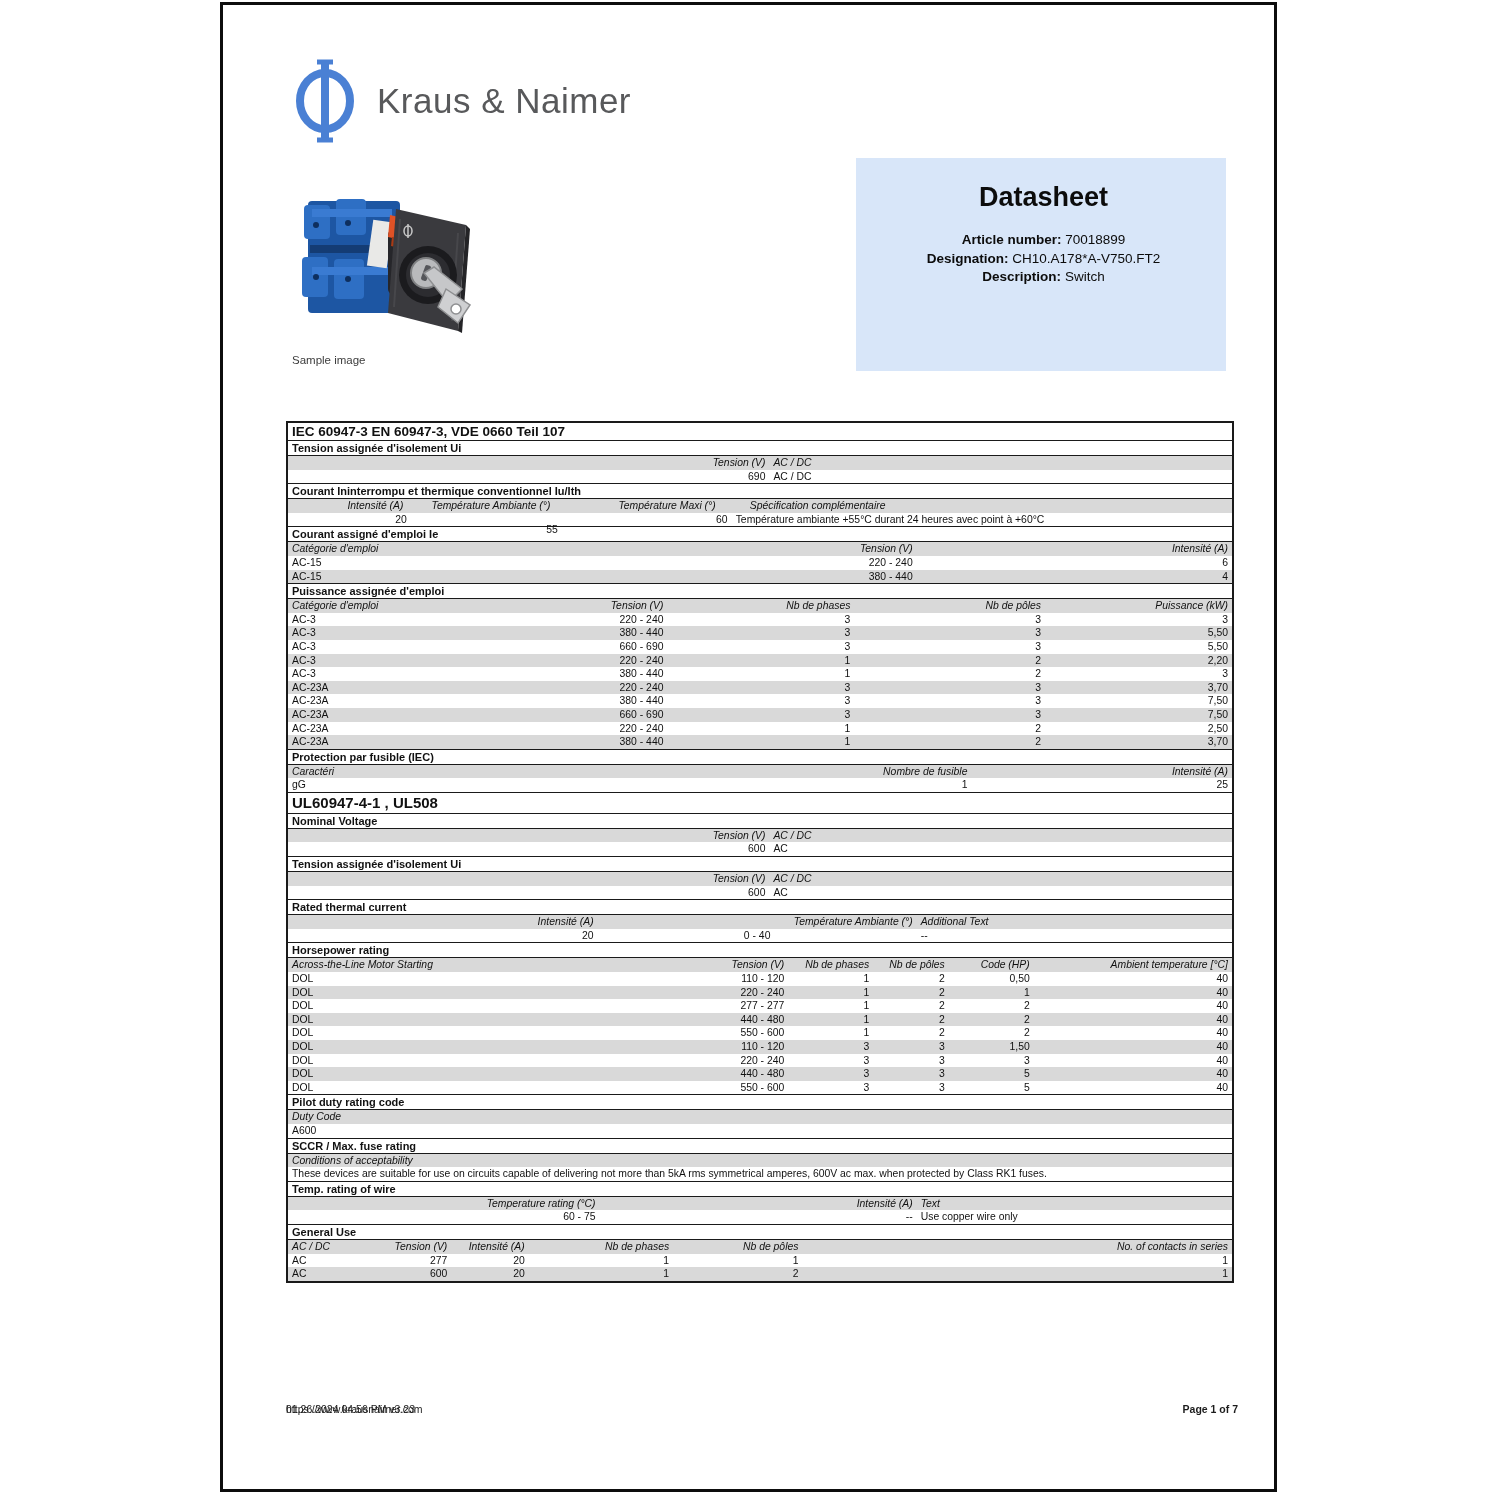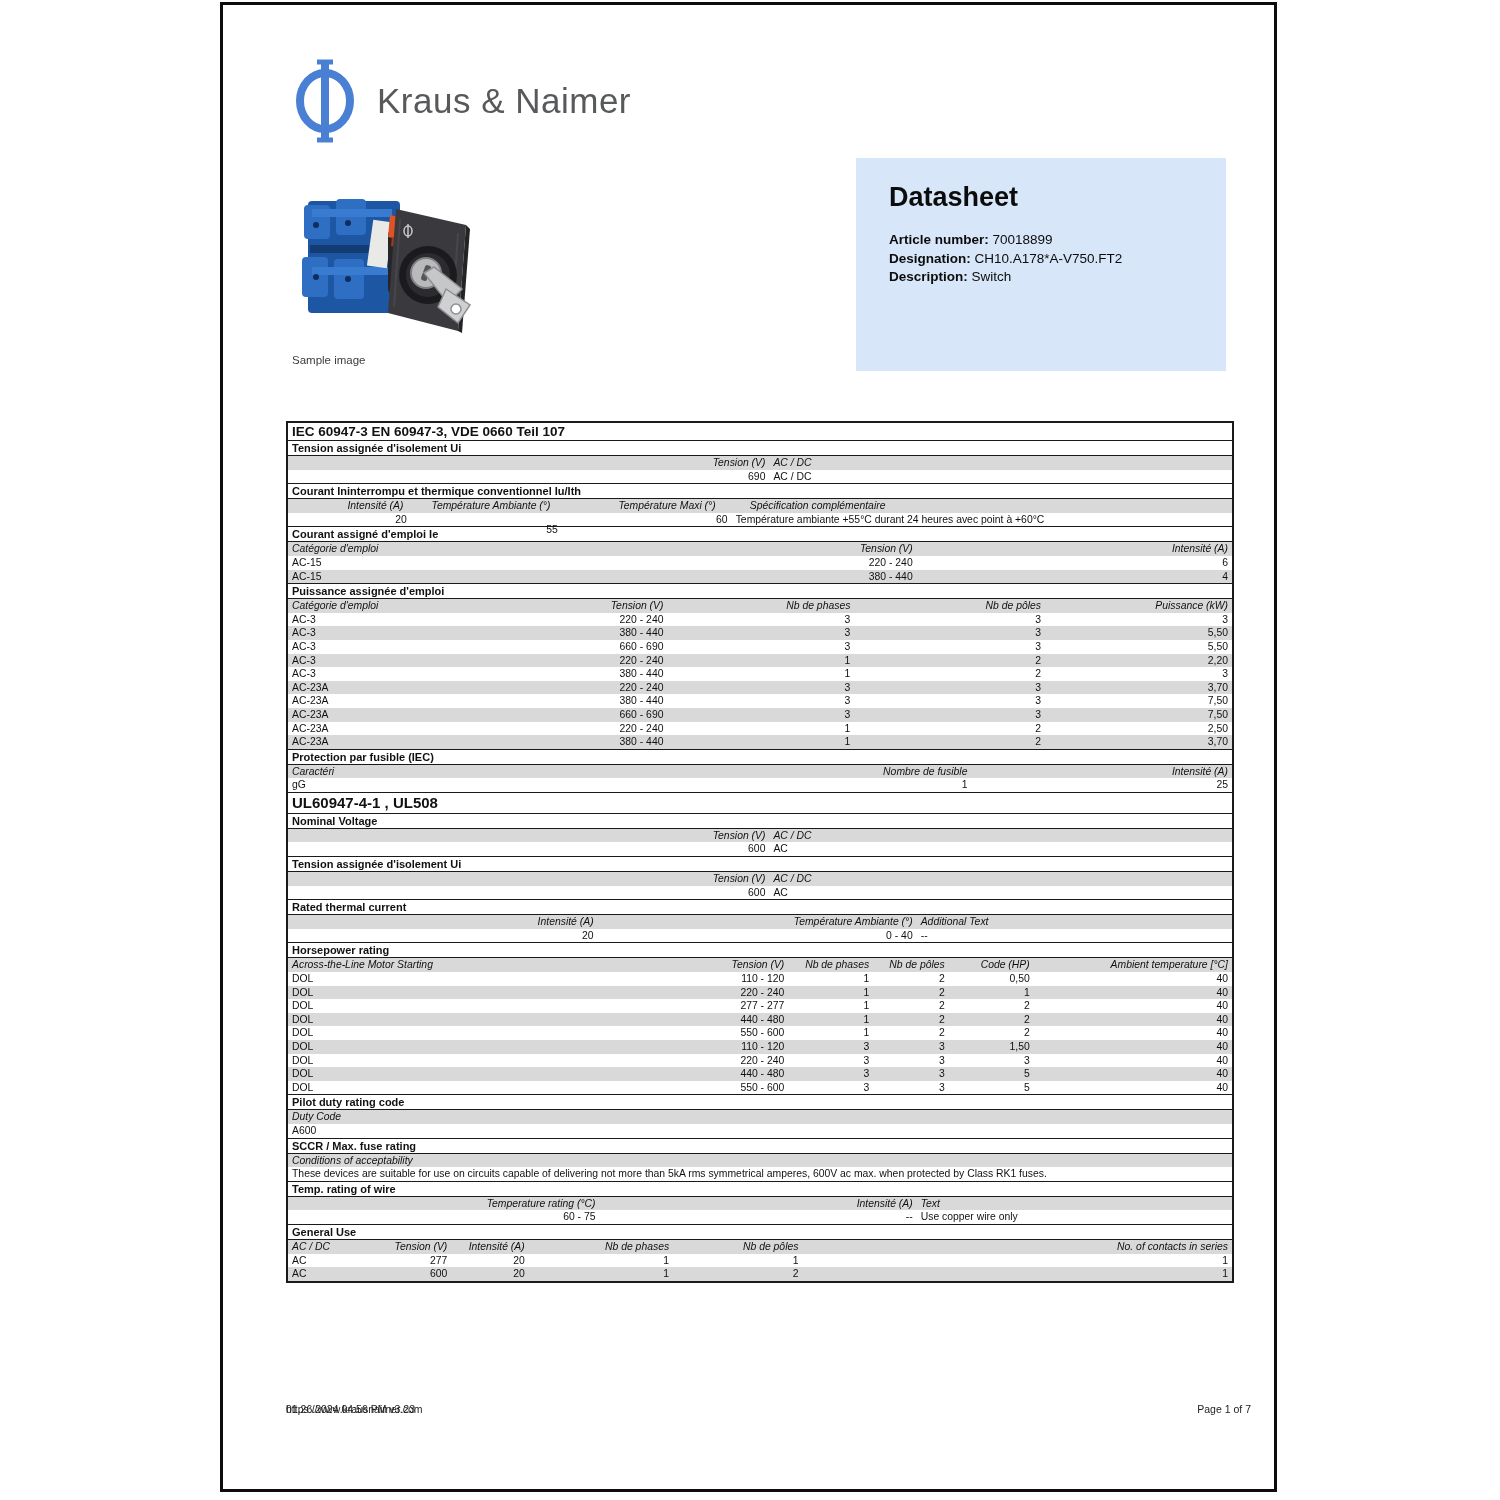--- a/index.html
+++ b/index.html
@@ -17,42 +17,42 @@
   
   .logo{position:absolute;left:72px;top:52px;display:flex;align-items:center;}
   .logo svg{display:block;color:var(--accent);}
   .brand{margin-left:22px;font-size:35px;font-weight:400;color:#58595b;letter-spacing:.5px;}
   
   .product{position:absolute;left:73px;top:174px;width:178px;height:170px;}
   .caption{position:absolute;left:69px;top:349px;font-size:11.5px;color:#3c3c3c;}
   
   .dsbox{position:absolute;left:633px;top:153px;width:370px;height:213px;
          background:var(--boxblue);border-radius:0;box-sizing:border-box;
-         padding:24px 28px 0 33px;}
+         padding:24px 28px 0 33px;text-align:center;}
   .dsbox h1{margin:0 0 18px 0;font-size:27px;font-weight:bold;color:#0c0c0c;}
   .dsline{font-size:13.5px;line-height:18.5px;color:#0c0c0c;}
   .dsline b{font-weight:bold;}
   
   .tables{position:absolute;left:63px;top:416px;width:948px;box-sizing:border-box;
           border:2px solid var(--line);}
   .t-title{font-weight:bold;font-size:13.5px;height:17px;line-height:17px;
            padding:0 4px;border-top:1px solid var(--line);white-space:nowrap;}
   .t-title.big{font-size:15px;height:20px;line-height:20px;}
   .t-title:first-child{border-top:none;}
   .t-sec{font-weight:bold;font-size:11px;height:14px;line-height:14px;padding:0 4px;
          border-top:1px solid var(--line);border-bottom:1px solid var(--line);white-space:nowrap;}
   .g-row{display:flex;height:13.6px;line-height:13.6px;font-size:10.4px;}
   .g-head{background:var(--stripe);font-style:italic;}
   .g-stripe{background:var(--stripe);}
   .g-cell{box-sizing:border-box;padding:0 4px;white-space:nowrap;overflow:visible;}
   
   .footer{position:absolute;left:0;top:1398px;width:100%;font-size:10.5px;color:#1c1c1c;}
   .f-left{position:absolute;left:63px;}
   .f-center{position:absolute;left:63px;width:948px;}
-  .f-right{position:absolute;right:23px;}
+  .f-right{position:absolute;right:36px;font-weight:bold;}
 </style>
 </head>
 <body>
 
 <div class="page">
 
   <div class="logo">
     <svg width="60" height="88" viewBox="0 0 60 88">
       <line x1="30" y1="3" x2="30" y2="85" stroke="currentColor" stroke-width="8"></line>
       <line x1="22" y1="5" x2="38" y2="5" stroke="currentColor" stroke-width="5"></line>
@@ -268,21 +268,21 @@
         <span class="g-cell" style="width: 49%; text-align: left;">AC</span>
       </div>
       <div class="t-sec">Rated thermal current</div>
       <div class="g-row g-head">
         <span class="g-cell" style="width: 32.8%; text-align: right;">Intensité (A)</span>
         <span class="g-cell" style="width: 33.8%; text-align: right;">Température Ambiante (°)</span>
         <span class="g-cell" style="width: 33.4%; text-align: left;">Additional Text</span>
       </div>
       <div class="g-row">
         <span class="g-cell" style="width: 32.8%; text-align: right;">20</span>
-        <span class="g-cell" style="width: 33.8%; text-align: right;">0 - 40</span>
+        <span class="g-cell" style="width: 33.8%; text-align: center;">0 - 40</span>
         <span class="g-cell" style="width: 33.4%; text-align: left;">--</span>
       </div>
       <div class="t-sec">Horsepower rating</div>
       <div class="g-row g-head">
         <span class="g-cell" style="width: 30%; text-align: left;">Across-the-Line Motor Starting</span>
         <span class="g-cell" style="width: 23%; text-align: right;">Tension (V)</span>
         <span class="g-cell" style="width: 9%; text-align: right;">Nb de phases</span>
         <span class="g-cell" style="width: 8%; text-align: right;">Nb de pôles</span>
         <span class="g-cell" style="width: 9%; text-align: right;">Code (HP)</span>
         <span class="g-cell" style="width: 21%; text-align: right;">Ambient temperature [°C]</span>

